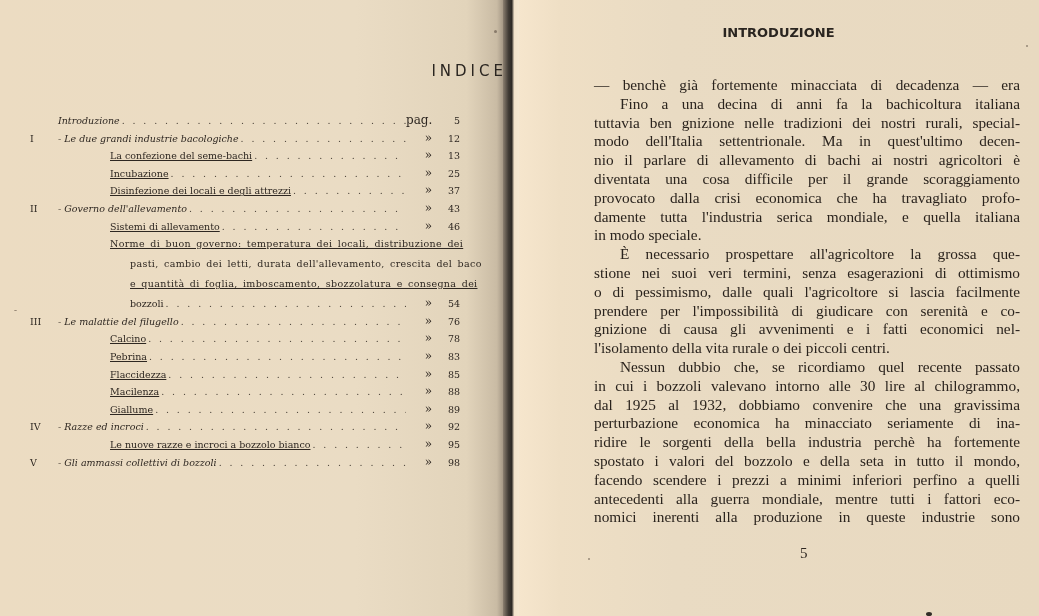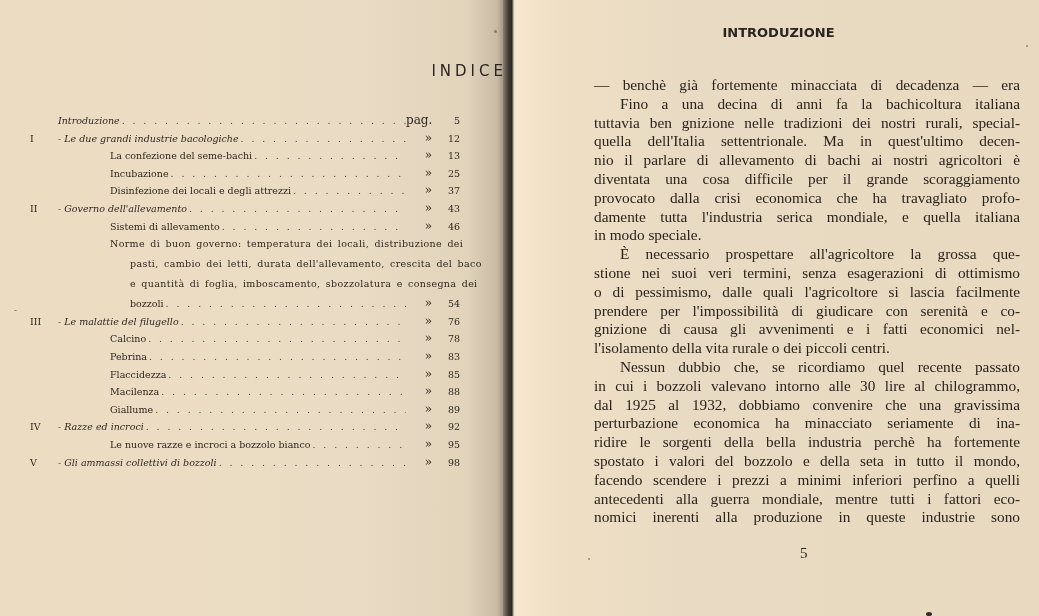--- a/index.html
+++ b/index.html
@@ -27,21 +27,21 @@
     position: absolute; left: 0; width: 507px; top: 62px; text-align: right;
     font-family: "DejaVu Sans", sans-serif; font-size: 15px; letter-spacing: 4px;
     color: #2a2520;
   }
   .toc { position: absolute; left: 30px; top: 112px; width: 430px; font-size: 9.5px; }
   .toc-row { position: relative; height: 17.6px; line-height: 17.6px; display: flex; align-items: baseline; }
   .toc-row .num { display: inline-block; width: 28px; flex: 0 0 auto; }
   .toc-row .label { white-space: nowrap; flex: 0 0 auto; padding-right: 2px; }
   .toc-row.chapter .label { font-style: italic; }
   .toc-row.intro .label { font-style: italic; }
-  .toc-row.sub .label { margin-left: 52px; }
+  .toc-row.sub .label { margin-left: 52px; text-decoration: underline; }
   .toc-row .dots {
     flex: 1 1 auto; overflow: hidden; white-space: nowrap; letter-spacing: 2.4px; color: #4a4238;
   }
   .toc-row .marker { width: 26px; text-align: right; flex: 0 0 auto; font-size: 12px; padding-right: 6px; }
   .toc-row .pg { width: 22px; text-align: right; flex: 0 0 auto; }
   .toc-row.wrap .label { white-space: normal; margin-left: 80px; width: 355px; letter-spacing: 0.35px; word-spacing: 2px; }
   .toc-row.wrap { height: 20px; }
   .toc-row.wrap-end .label { margin-left: 80px; }
 
   .right-title {
@@ -123,21 +123,21 @@
       <div class="toc-row sub wrap">
         <span class="num"></span>
         <span class="label" style="margin-left: 52px; width: 380px;">Norme di buon governo: temperatura dei locali, distribuzione dei</span>
       </div>
       <div class="toc-row wrap">
         <span class="num"></span>
         <span class="label" style="margin-left: 52px; padding-left: 20px; width: 360px;">pasti, cambio dei letti, durata dell'allevamento, crescita del baco</span>
       </div>
       <div class="toc-row wrap">
         <span class="num"></span>
-        <span class="label" style="margin-left: 52px; padding-left: 20px; width: 360px;">e quantità di foglia, imboscamento, sbozzolatura e consegna dei</span>
+        <span class="label" style="margin-left: 52px; padding-left: 20px; width: 360px; text-decoration: underline;">e quantità di foglia, imboscamento, sbozzolatura e consegna dei</span>
       </div>
       <div class="toc-row wrap-end">
         <span class="num"></span>
         <span class="label" style="margin-left: 72px;">bozzoli</span>
         <span class="dots">. . . . . . . . . . . . . . . . . . . . . . . . . . . . . . . . . . . . . . . . . . . . . . . . . . . . . . . . . . . . . . . . . . . . . . . . . . . . . . . . . . . . . . . . . . . . . . . . . . . . . . . . . . . . . . . . . . . . . . . . </span>
         <span class="marker">»</span>
         <span class="pg">54</span>
       </div>
       <div class="toc-row chapter">
         <span class="num">III</span>
@@ -202,21 +202,21 @@
         <span class="marker">»</span>
         <span class="pg">98</span>
       </div>
     </div>
 
   <div class="right-title">INTRODUZIONE</div>
   <div class="body-text" id="body-text">
       <span class="line">— benchè già fortemente minacciata di decadenza — era</span>
       <span class="line indent">Fino a una decina di anni fa la bachicoltura italiana</span>
       <span class="line">tuttavia ben gnizione nelle tradizioni dei nostri rurali, special-</span>
-      <span class="line">quella dell'Italia settentrionale. Ma in quest'ultimo decen-</span>
+      <span class="line">modo dell'Italia settentrionale. Ma in quest'ultimo decen-</span>
       <span class="line">nio il parlare di allevamento di bachi ai nostri agricoltori è</span>
       <span class="line">diventata una cosa difficile per il grande scoraggiamento</span>
       <span class="line">provocato dalla crisi economica che ha travagliato profo-</span>
       <span class="line">damente tutta l'industria serica mondiale, e quella italiana</span>
       <span class="line last">in modo speciale.</span>
       <span class="line indent">È necessario prospettare all'agricoltore la grossa que-</span>
       <span class="line">stione nei suoi veri termini, senza esagerazioni di ottimismo</span>
       <span class="line">o di pessimismo, dalle quali l'agricoltore si lascia facilmente</span>
       <span class="line">prendere per l'impossibilità di giudicare con serenità e co-</span>
       <span class="line">gnizione di causa gli avvenimenti e i fatti economici nel-</span>

